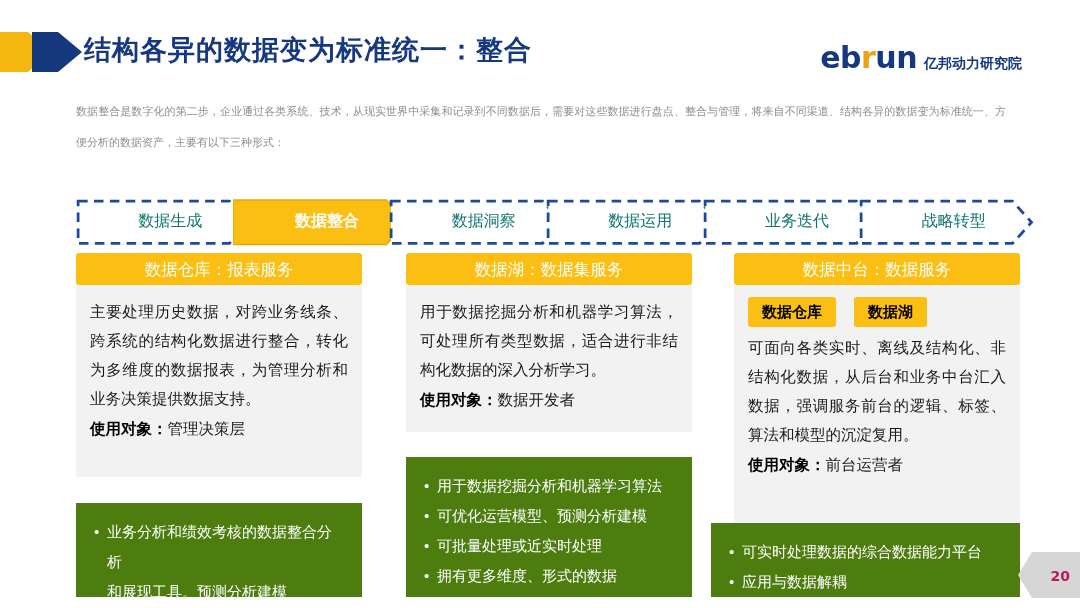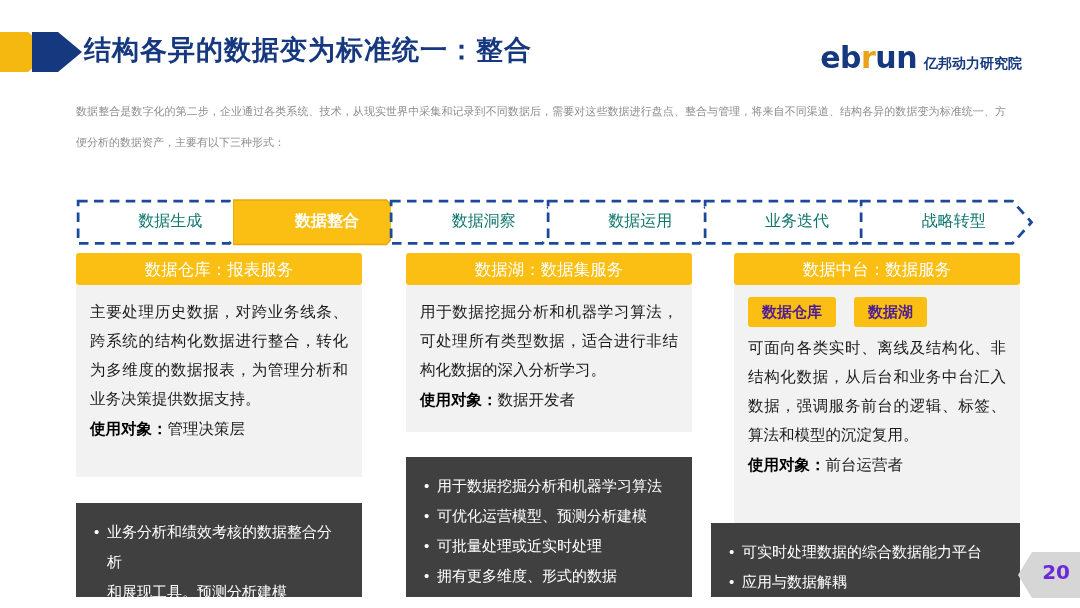--- a/index.html
+++ b/index.html
@@ -86,29 +86,29 @@
     padding: 12px 14px 10px 14px;
     font-size: 15.5px; line-height: 29px;
     color: #1a1a1a;
   }
   .col-body p { text-align: justify; }
   .target-line { margin-top: 1px; }
   .target-line b { font-weight: bold; color: #000; }
 
   .tags { display: flex; gap: 18px; margin-bottom: 6px; }
   .tag {
-    background: #fbbe12; color: #4c1d95; font-weight: bold;
+    background: #fbbe12; color: #000000; font-weight: bold;
     font-size: 15px; padding: 4px 14px; border-radius: 3px;
     line-height: 22px;
   }
 
   
   .blue-box {
     position: absolute;
-    background: #404040;
+    background: #4d7c0f;
     color: #ffffff;
     padding: 14px 16px 12px 18px;
   }
   .blue-box ul { list-style: none; }
   .blue-box li {
     font-size: 15px; line-height: 30px;
     position: relative; padding-left: 13px;
   }
   .blue-box li::before {
     content: "\2022";
@@ -117,21 +117,21 @@
   }
   .blue-box li .cont { display: block; padding-left: 0px; }
 
   
   .page-badge {
     position: absolute; right: 0; bottom: 10px;
     width: 62px; height: 46px;
   }
   .page-num {
     position: absolute; right: 10px; bottom: 24px;
-    font-size: 20px; color: #6d28d9; font-weight: bold;
+    font-size: 14px; color: #be185d; font-weight: bold;
     font-family: "DejaVu Sans", sans-serif;
   }
 </style>
 </head>
 <body>
 
 <div id="slide">
 
   <svg class="header-arrows" viewBox="0 0 100 48">
     <polygon points="-10,4 28,4 52,24 28,44 -10,44" fill="#f5b811"></polygon>

